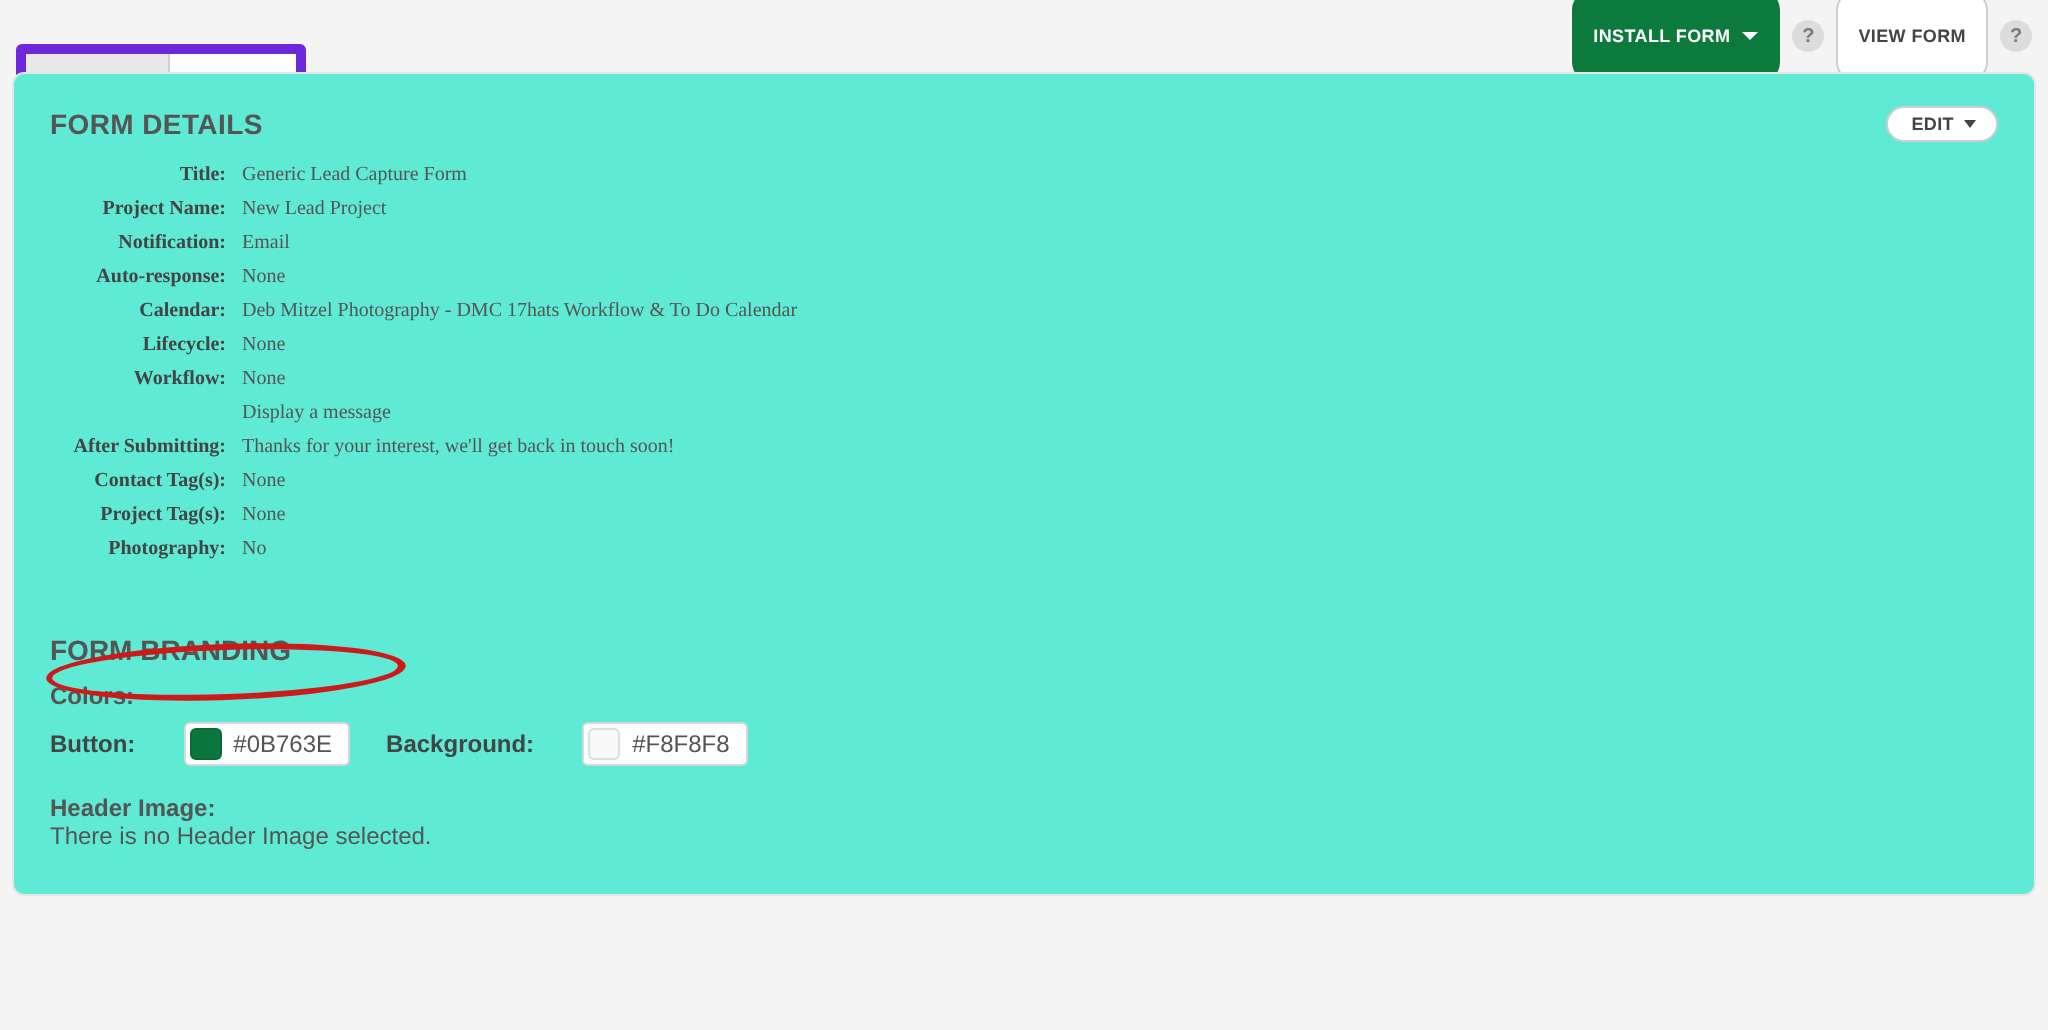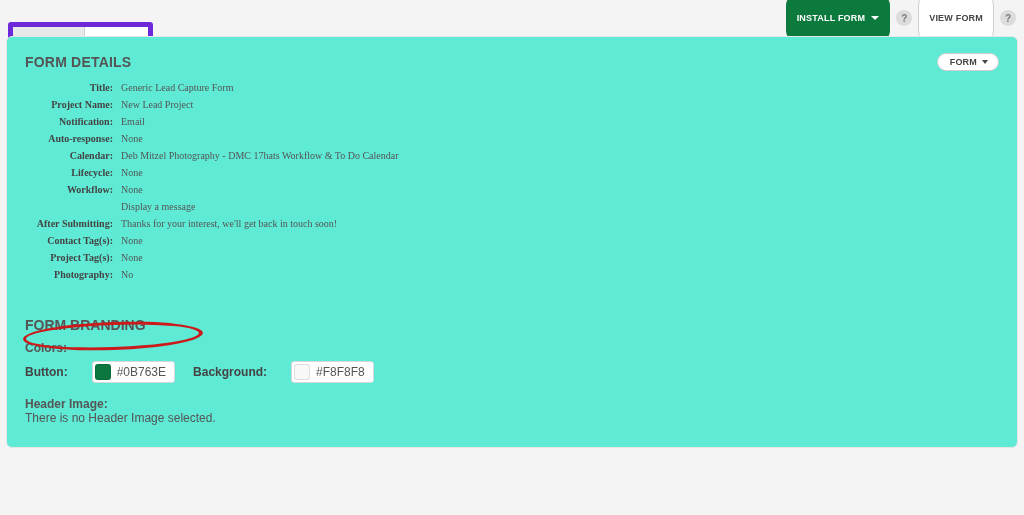--- a/index.html
+++ b/index.html
@@ -239,21 +239,21 @@
       </div>
       <div class="help-circle">?</div>
     </div>
   </div>
 
   <div class="card">
 
     <div class="section-head">
       <span>FORM DETAILS</span>
       <div class="edit-pill">
-        <span>FORM</span>
+        <span>EDIT</span>
         <span class="caret-d"></span>
       </div>
     </div>
 
     <div class="detail-block">
       <div class="detail-row">
         <div class="label">Title:</div>
         <div class="value">Generic Lead Capture Form</div>
       </div>
       <div class="detail-row">

